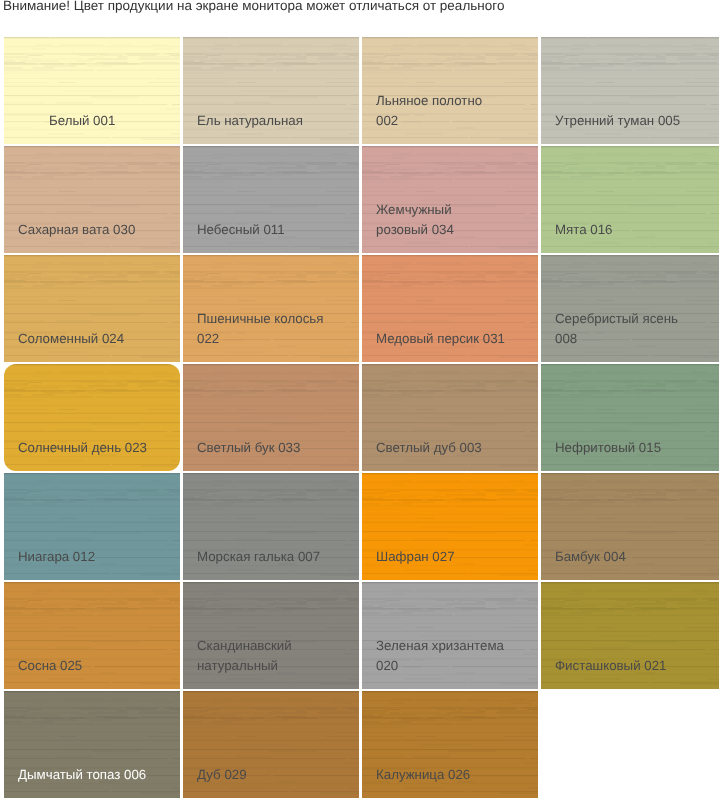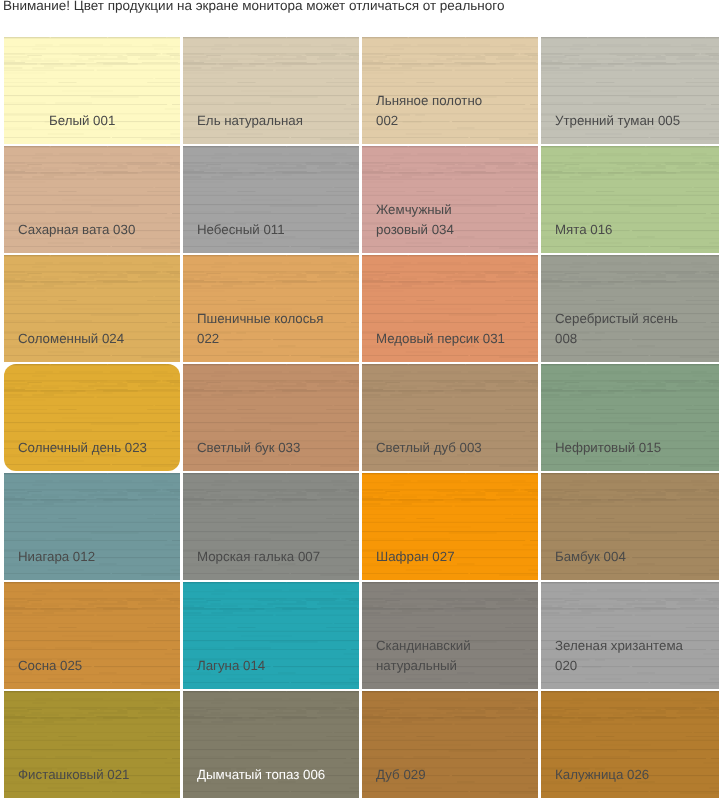--- a/index.html
+++ b/index.html
@@ -488,40 +488,20 @@
           <path stroke-opacity="0.0714" d="M0.0 16.9h160.2M171.8 67.5h8.2M0.0 84.6h89.6M115.9 20.0h10.2M86.2 22.0h40.1M0.0 25.5h21.6M67.8 27.0h15.5M0.0 31.0h18.8"></path>
           <path stroke-opacity="0.0857" d="M0.0 26.9h180.0M0.0 58.6h180.0M92.1 84.6h87.9"></path>
           <path stroke-opacity="0.0929" d="M0.0 1.0h180.0"></path>
           <path stroke-opacity="0.1214" d="M166.8 0.0h13.2"></path>
           <path stroke-opacity="0.1429" d="M47.8 0.0h57.8M106.5 0.0h59.8"></path>
           <path stroke-opacity="0.1643" d="M0.0 0.0h46.7"></path>
         </g>
       </svg>
       <div class="label">Сосна 025</div>
     </div>
-    <div class="swatch" style="background: rgb(37, 166, 178);">
-      <svg class="grain" viewBox="0 0 180 107" preserveAspectRatio="none" aria-hidden="true">
-        <g stroke="#000" fill="none" stroke-width="1">
-          <path stroke-opacity="0.0214" d="M0.0 36.0h42.8M59.3 54.0h52.4"></path>
-          <path stroke-opacity="0.0286" d="M0.0 41.5h152.8M0.0 17.0h21.6M68.9 17.0h37.0M92.5 20.0h9.9M0.0 22.0h23.9M40.7 22.0h39.5M108.1 8.0h23.1M153.1 12.0h19.9M0.0 45.5h44.3M0.0 66.0h42.8M0.0 91.0h28.9"></path>
-          <path stroke-opacity="0.0357" d="M0.0 9.7h180.0M154.5 41.5h25.5M0.0 92.7h180.0M98.1 18.5h23.3M72.7 24.0h19.5M84.4 29.0h26.6M31.8 8.0h18.2M56.6 8.0h44.8M151.5 8.0h15.9M28.9 12.0h14.3M164.2 72.0h15.8M44.6 97.0h37.1"></path>
-          <path stroke-opacity="0.0429" d="M0.0 76.8h180.0M125.0 17.0h32.3M76.5 18.5h18.6M139.0 20.0h32.4M173.8 20.0h6.2M28.1 22.0h10.3M16.8 24.0h39.3M146.4 45.5h33.6M88.7 60.0h49.0M52.2 66.0h38.0M41.4 85.0h19.5M170.1 97.0h9.9"></path>
-          <path stroke-opacity="0.05" d="M94.8 33.1h85.2M166.2 17.0h13.0M126.1 18.5h29.7M140.9 25.5h37.0M0.0 27.0h33.9M55.6 45.5h18.6M0.0 78.0h49.2M54.5 78.0h10.1M97.0 91.0h18.2M140.3 102.0h39.7"></path>
-          <path stroke-opacity="0.0571" d="M0.0 33.1h92.3M23.8 18.5h15.0M0.0 24.0h11.4M101.4 27.0h35.4M40.8 29.0h33.4M28.8 31.0h22.3"></path>
-          <path stroke-opacity="0.0643" d="M161.9 16.9h18.1M0.0 49.3h180.0M0.0 67.5h166.9M0.0 100.5h108.8M110.4 100.5h69.6M169.5 18.5h10.5M0.0 20.0h25.6M137.0 22.0h43.0M94.5 25.5h32.1M37.3 27.0h23.2"></path>
-          <path stroke-opacity="0.0714" d="M0.0 16.9h160.2M171.8 67.5h8.2M0.0 84.6h89.6M115.9 20.0h10.2M86.2 22.0h40.1M0.0 25.5h21.6M67.8 27.0h15.5M0.0 31.0h18.8"></path>
-          <path stroke-opacity="0.0857" d="M0.0 26.9h180.0M0.0 58.6h180.0M92.1 84.6h87.9"></path>
-          <path stroke-opacity="0.0929" d="M0.0 1.0h180.0"></path>
-          <path stroke-opacity="0.1214" d="M166.8 0.0h13.2"></path>
-          <path stroke-opacity="0.1429" d="M47.8 0.0h57.8M106.5 0.0h59.8"></path>
-          <path stroke-opacity="0.1643" d="M0.0 0.0h46.7"></path>
-        </g>
-      </svg>
-      <div class="label">Лагуна 014</div>
-    </div>
     <div class="swatch" style="background: rgb(133, 129, 123);">
       <svg class="grain" viewBox="0 0 180 107" preserveAspectRatio="none" aria-hidden="true">
         <g stroke="#000" fill="none" stroke-width="1">
           <path stroke-opacity="0.0214" d="M0.0 36.0h42.8M59.3 54.0h52.4"></path>
           <path stroke-opacity="0.0286" d="M0.0 41.5h152.8M0.0 17.0h21.6M68.9 17.0h37.0M92.5 20.0h9.9M0.0 22.0h23.9M40.7 22.0h39.5M108.1 8.0h23.1M153.1 12.0h19.9M0.0 45.5h44.3M0.0 66.0h42.8M0.0 91.0h28.9"></path>
           <path stroke-opacity="0.0357" d="M0.0 9.7h180.0M154.5 41.5h25.5M0.0 92.7h180.0M98.1 18.5h23.3M72.7 24.0h19.5M84.4 29.0h26.6M31.8 8.0h18.2M56.6 8.0h44.8M151.5 8.0h15.9M28.9 12.0h14.3M164.2 72.0h15.8M44.6 97.0h37.1"></path>
           <path stroke-opacity="0.0429" d="M0.0 76.8h180.0M125.0 17.0h32.3M76.5 18.5h18.6M139.0 20.0h32.4M173.8 20.0h6.2M28.1 22.0h10.3M16.8 24.0h39.3M146.4 45.5h33.6M88.7 60.0h49.0M52.2 66.0h38.0M41.4 85.0h19.5M170.1 97.0h9.9"></path>
           <path stroke-opacity="0.05" d="M94.8 33.1h85.2M166.2 17.0h13.0M126.1 18.5h29.7M140.9 25.5h37.0M0.0 27.0h33.9M55.6 45.5h18.6M0.0 78.0h49.2M54.5 78.0h10.1M97.0 91.0h18.2M140.3 102.0h39.7"></path>
           <path stroke-opacity="0.0571" d="M0.0 33.1h92.3M23.8 18.5h15.0M0.0 24.0h11.4M101.4 27.0h35.4M40.8 29.0h33.4M28.8 31.0h22.3"></path>
           <path stroke-opacity="0.0643" d="M161.9 16.9h18.1M0.0 49.3h180.0M0.0 67.5h166.9M0.0 100.5h108.8M110.4 100.5h69.6M169.5 18.5h10.5M0.0 20.0h25.6M137.0 22.0h43.0M94.5 25.5h32.1M37.3 27.0h23.2"></path>

